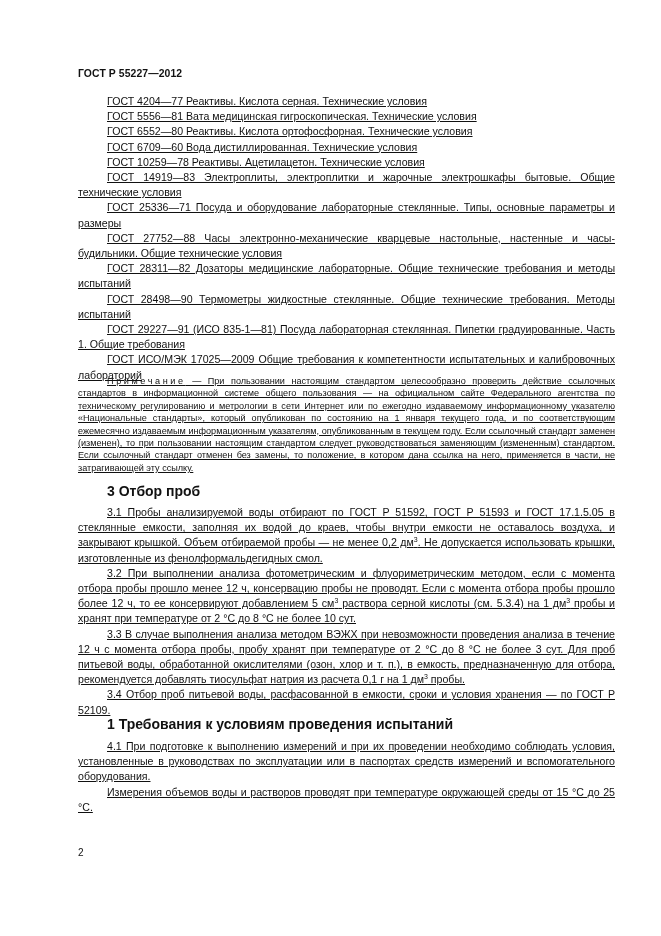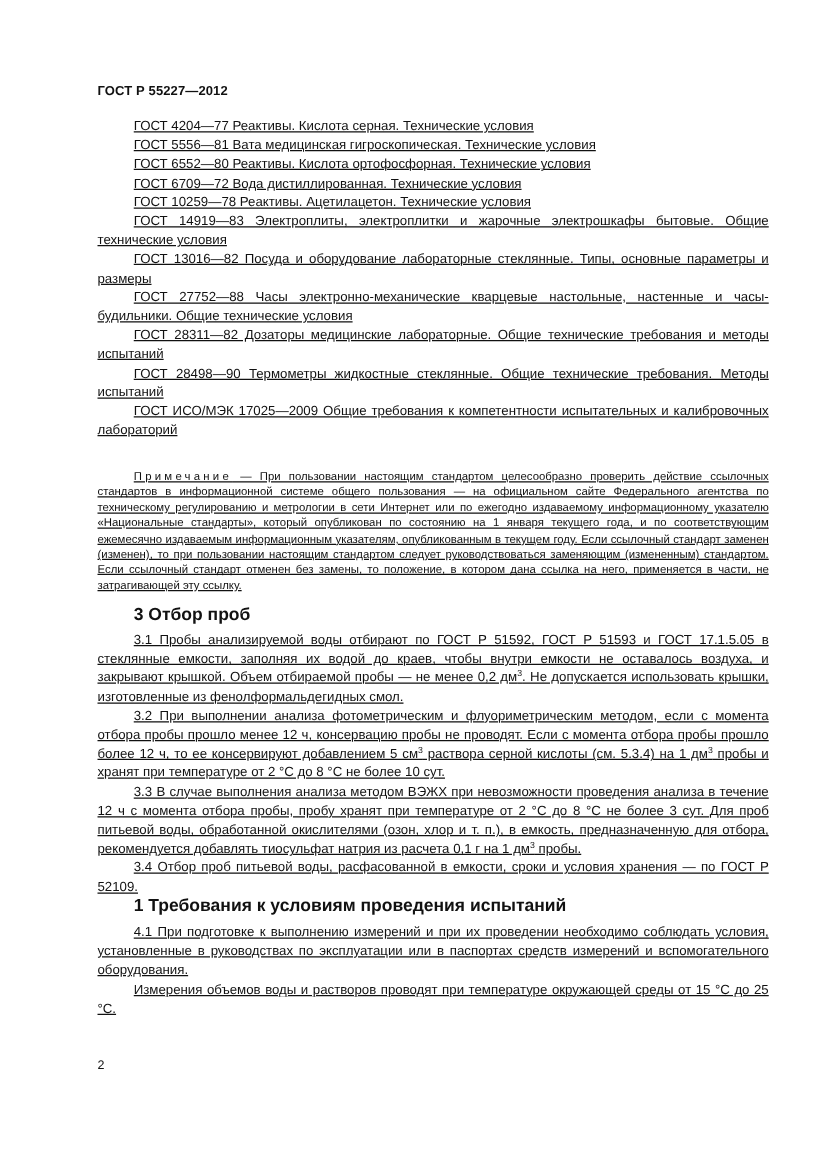--- a/index.html
+++ b/index.html
@@ -23,27 +23,28 @@
 </head>
 <body>
 
 <div class="page">
   <div class="hdr">ГОСТ Р 55227—2012</div>
 
   <div class="refs">
     <p class="p">ГОСТ 4204—77  Реактивы. Кислота серная. Технические условия</p>
     <p class="p">ГОСТ 5556—81  Вата медицинская гигроскопическая. Технические условия</p>
     <p class="p">ГОСТ 6552—80  Реактивы. Кислота ортофосфорная. Технические условия</p>
-    <p class="p">ГОСТ 6709—72  Вода дистиллированная. Технические условия</p>
+    <p class="p">ГОСТ 6709—60  Вода дистиллированная. Технические условия</p>
     <p class="p">ГОСТ 10259—78  Реактивы. Ацетилацетон. Технические условия</p>
     <p class="p">ГОСТ 14919—83  Электроплиты, электроплитки и жарочные электрошкафы бытовые. Общие технические условия</p>
-    <p class="p">ГОСТ 13016—82  Посуда и оборудование лабораторные стеклянные. Типы, основные параметры и размеры</p>
+    <p class="p">ГОСТ 25336—71  Посуда и оборудование лабораторные стеклянные. Типы, основные параметры и размеры</p>
     <p class="p">ГОСТ 27752—88  Часы электронно-механические кварцевые настольные, настенные и часы-будильники. Общие технические условия</p>
     <p class="p">ГОСТ 28311—82  Дозаторы медицинские лабораторные. Общие технические требования и методы испытаний</p>
     <p class="p">ГОСТ 28498—90  Термометры жидкостные стеклянные. Общие технические требования. Методы испытаний</p>
+    <p class="p">ГОСТ 29227—91 (ИСО 835-1—81)  Посуда лабораторная стеклянная. Пипетки градуированные. Часть 1. Общие требования</p>
     <p class="p">ГОСТ ИСО/МЭК 17025—2009  Общие требования к компетентности испытательных и калибровочных лабораторий</p>
   </div>
 
   <div class="note">
     <p class="p"><span class="spaced">Примечание</span><span> — При пользовании настоящим стандартом целесообразно проверить действие ссылочных стандартов в информационной системе общего пользования — на официальном сайте Федерального агентства по техническому регулированию и метрологии в сети Интернет или по ежегодно издаваемому информационному указателю «Национальные стандарты», который опубликован по состоянию на 1 января текущего года, и по соответствующим ежемесячно издаваемым информационным указателям, опубликованным в текущем году. Если ссылочный стандарт заменен (изменен), то при пользовании настоящим стандартом следует руководствоваться заменяющим (измененным) стандартом. Если ссылочный стандарт отменен без замены, то положение, в котором дана ссылка на него, применяется в части, не затрагивающей эту ссылку.</span></p>
   </div>
 
   <div class="h3sec">
       <h2>3  Отбор проб</h2>
     </div>

